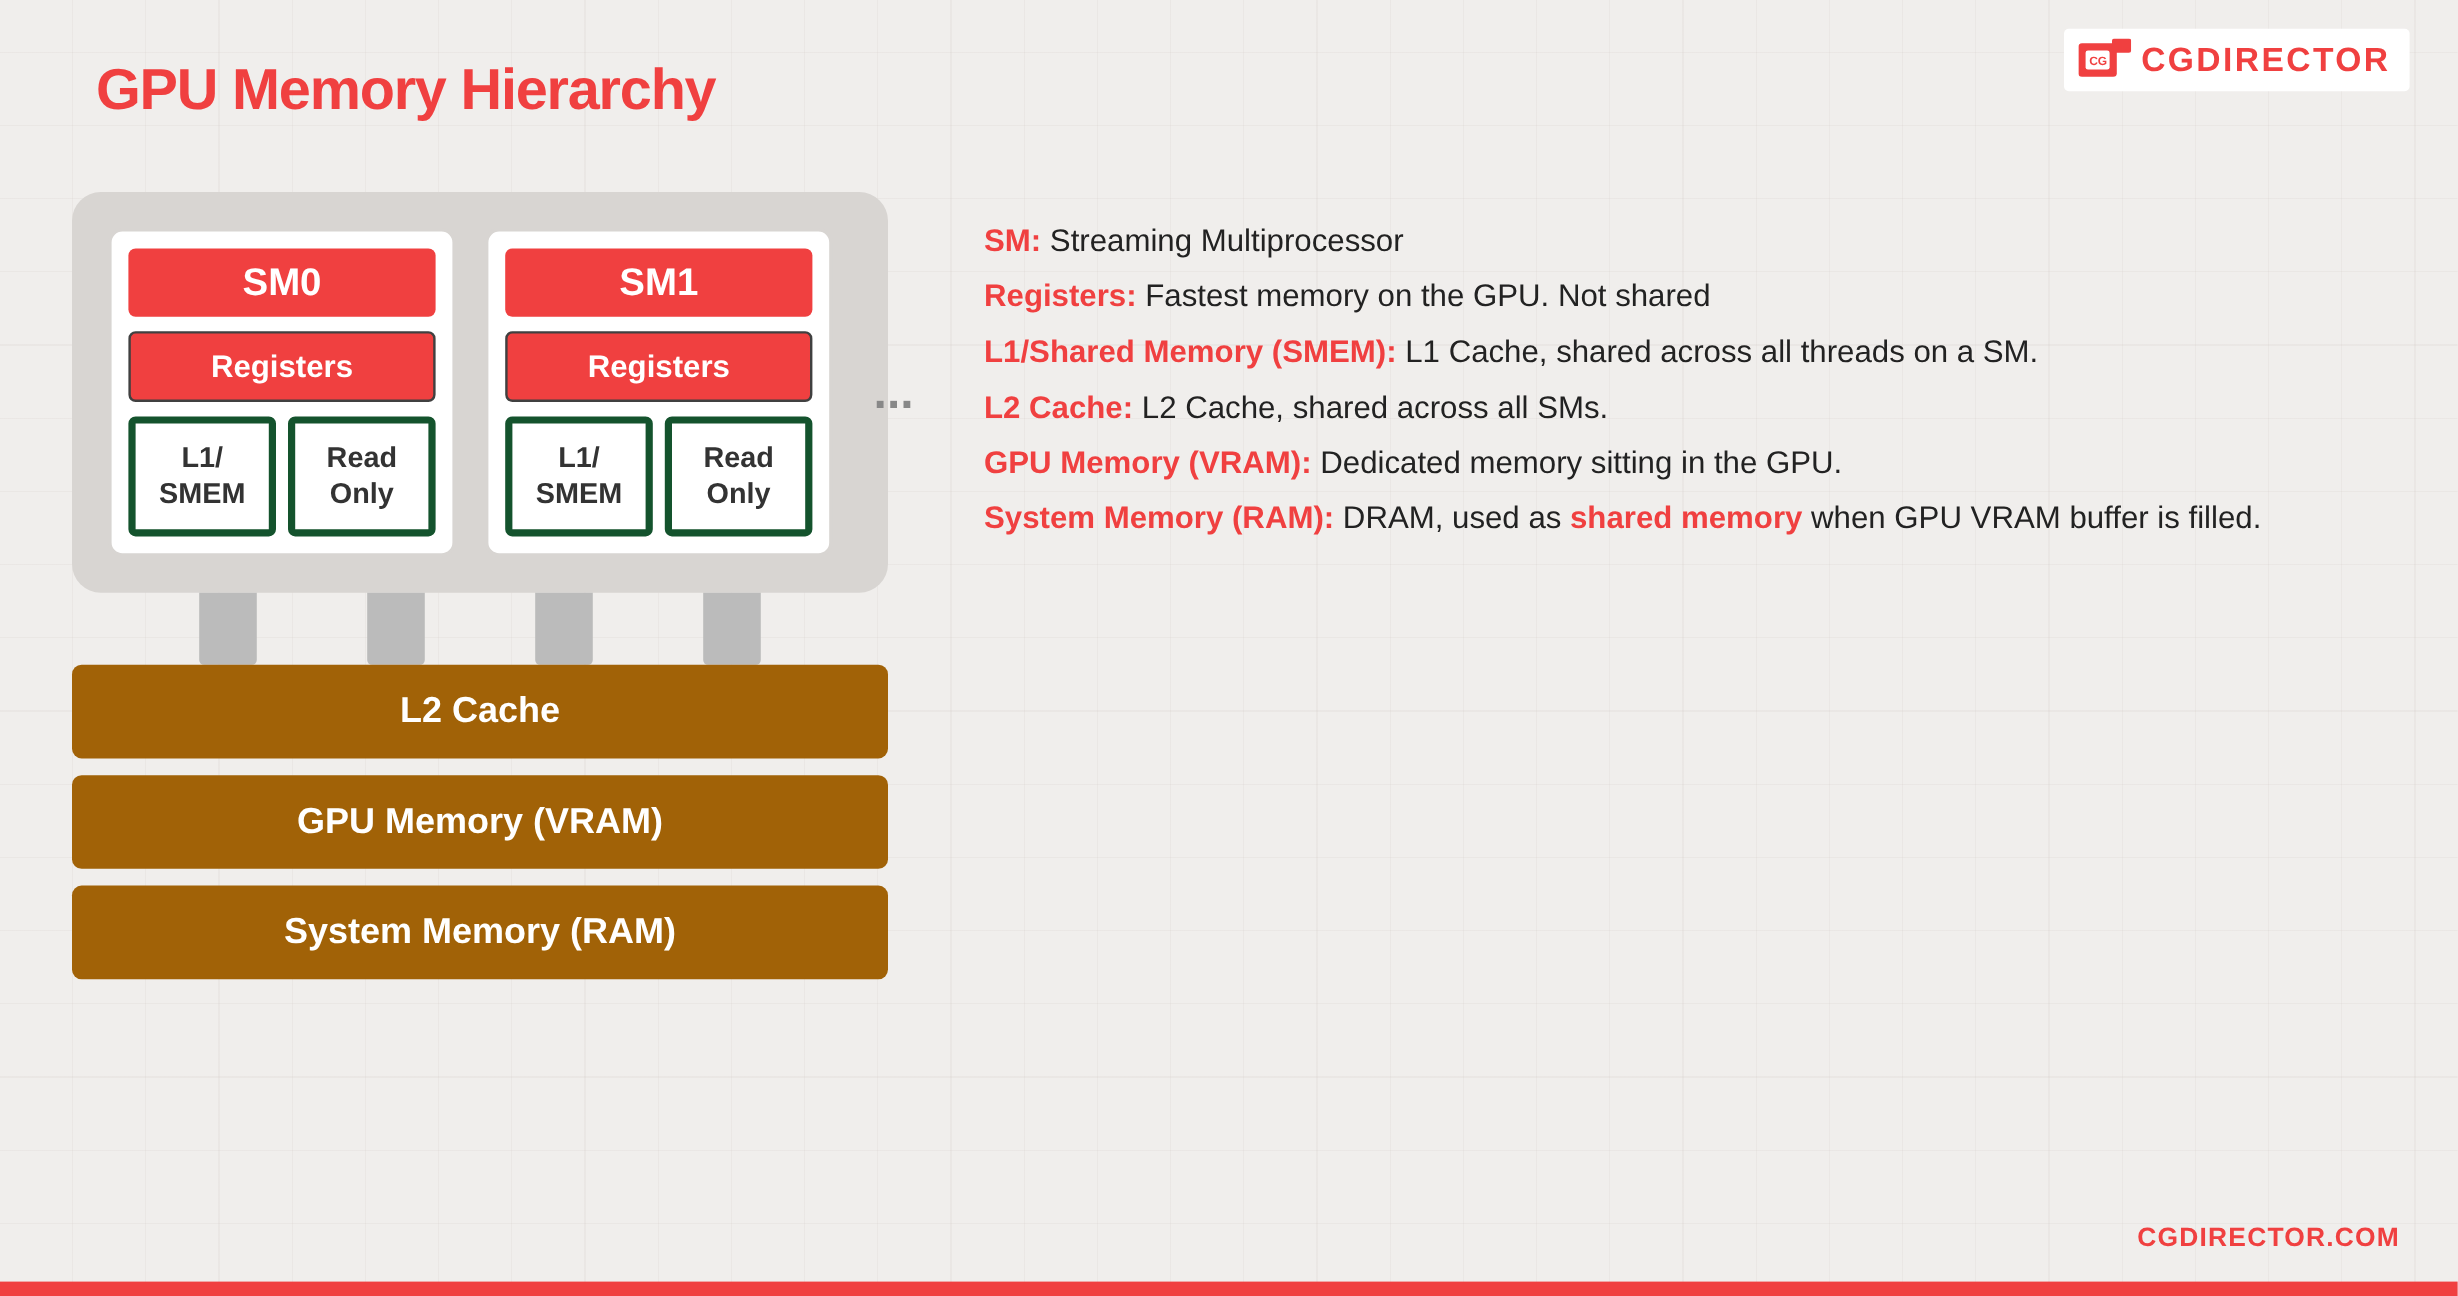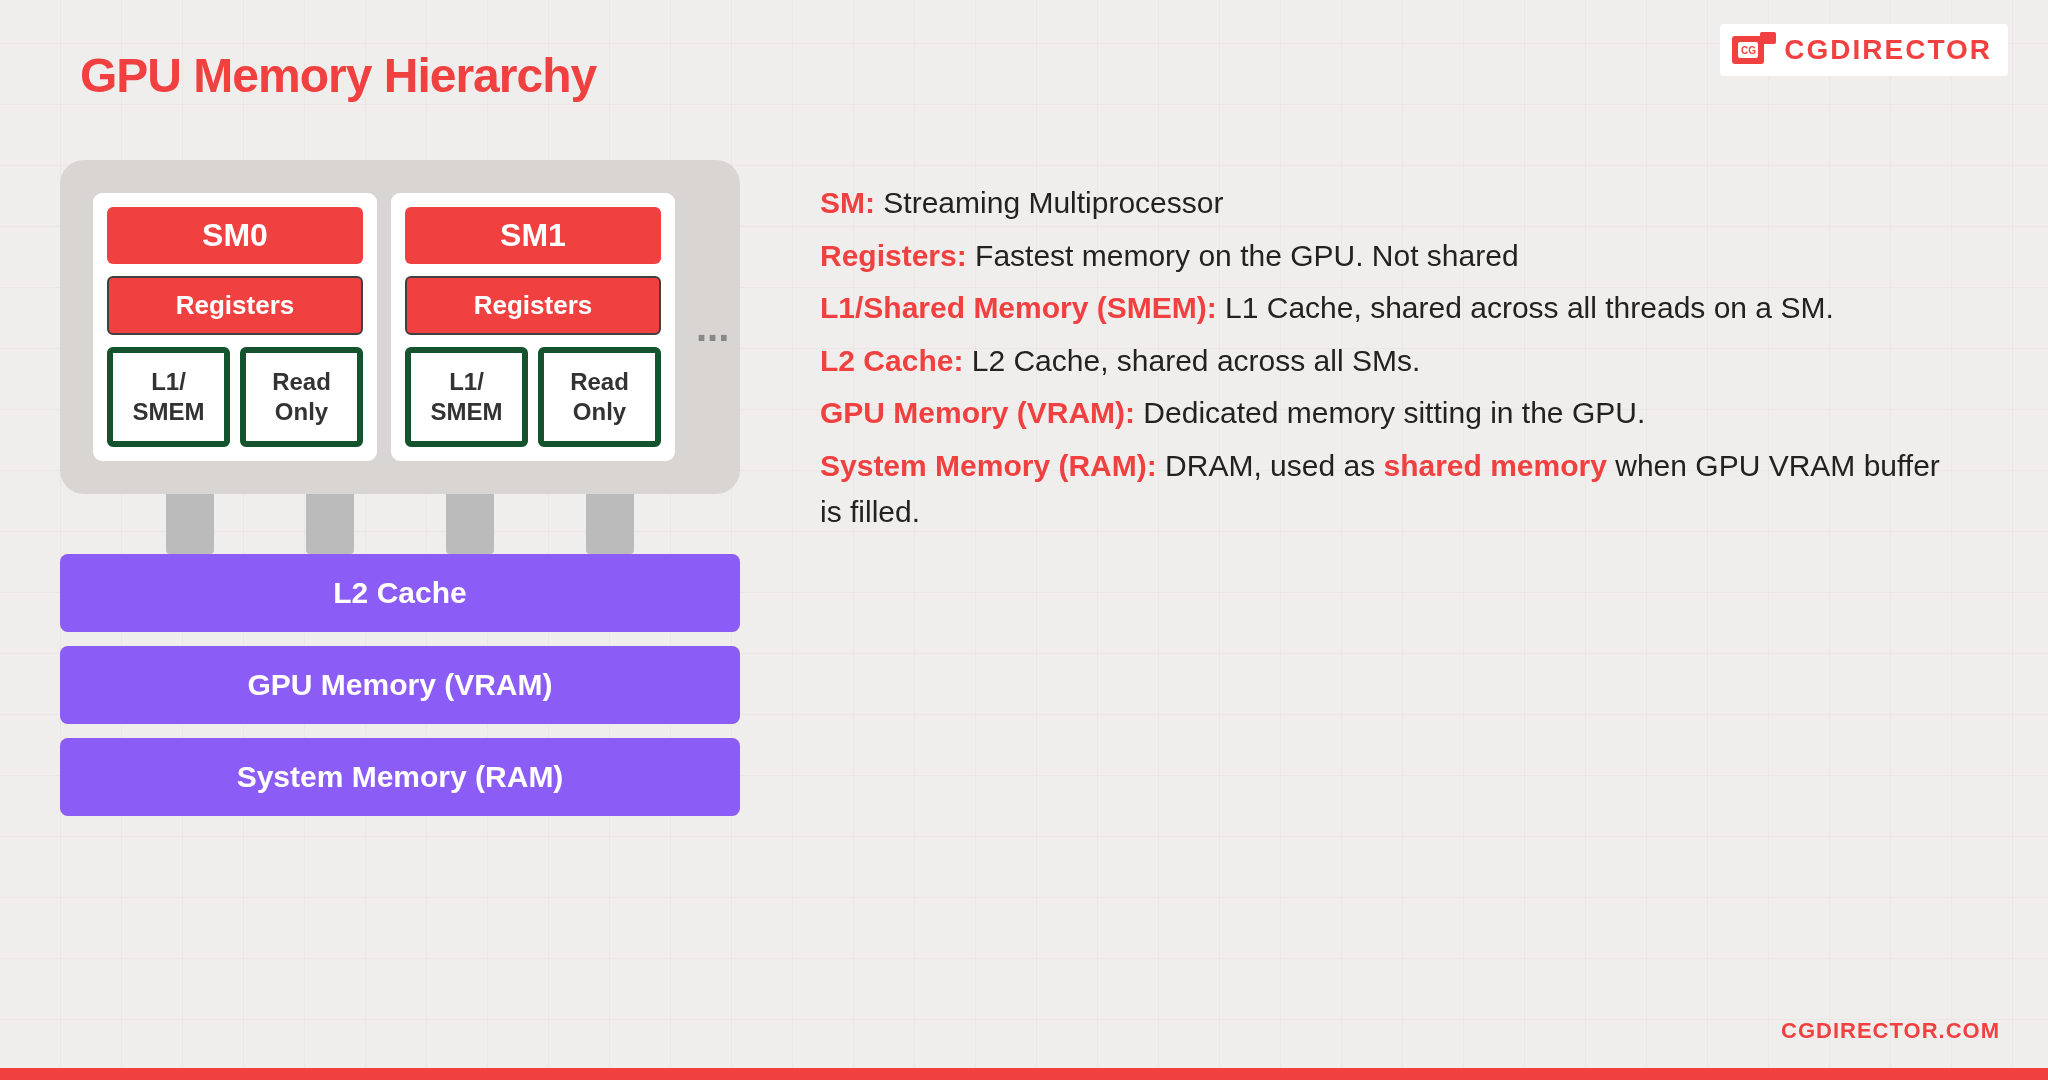--- a/index.html
+++ b/index.html
@@ -78,21 +78,21 @@
       left: 60px;
       width: 720px;
     }
 
     
     .gpu-outer {
       background: #d8d5d2;
       border-radius: 24px;
       padding: 30px 30px 30px 30px;
       display: flex;
-      gap: 8px;
+      gap: 24px;
       align-items: flex-start;
       margin-bottom: 0;
       width: 680px;
     }
 
     
     .sm-box {
       background: white;
       border: 3px solid #d8d5d2;
       border-radius: 12px;
@@ -171,37 +171,37 @@
     
     .shared-bars {
       width: 680px;
       display: flex;
       flex-direction: column;
       gap: 14px;
       margin-top: 0;
     }
 
     .memory-bar {
-      background: #8b5cf6;
+      background: #a16207;
       color: white;
       text-align: center;
       font-size: 30px;
       font-weight: 600;
       padding: 22px 0;
       border-radius: 8px;
       width: 680px;
     }
 
     
     .description-area {
       position: absolute;
       top: 180px;
       left: 820px;
       width: 1140px;
-      font-size: 30px;
+      font-size: 26px;
       line-height: 1.55;
       color: #222;
     }
 
     .desc-line {
       margin-bottom: 6px;
     }
 
     .desc-line b {
       color: #f04040;

